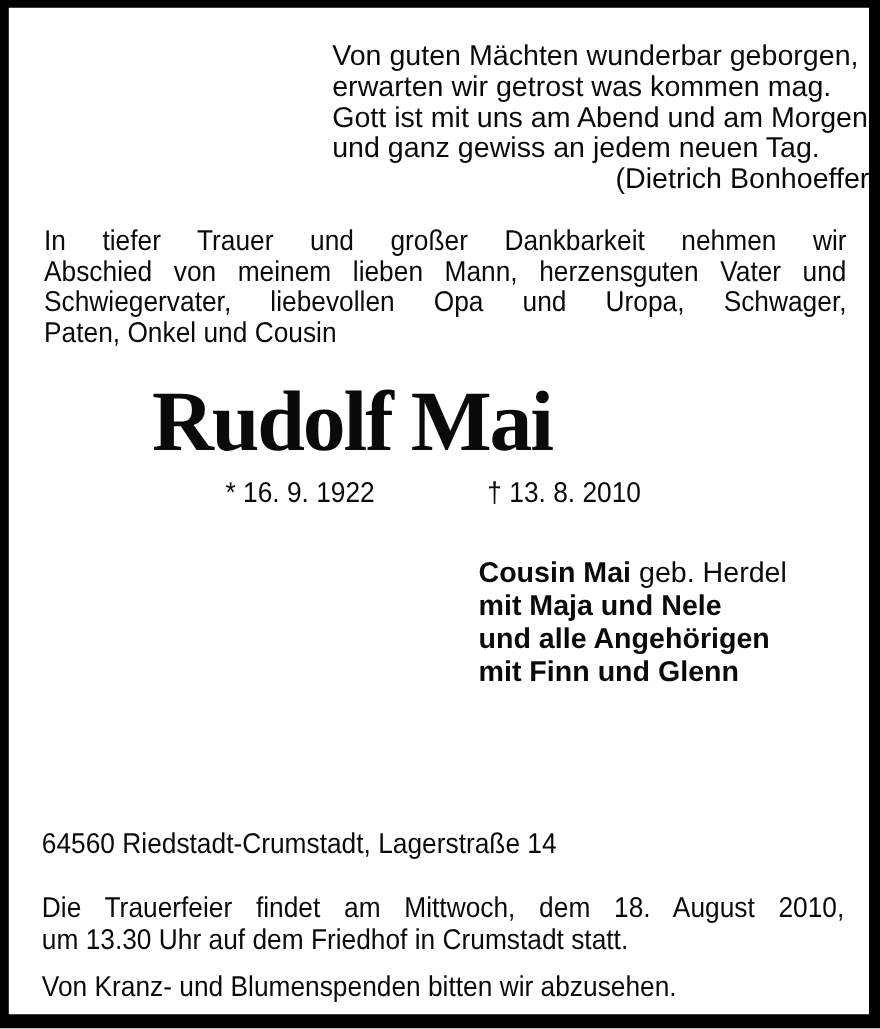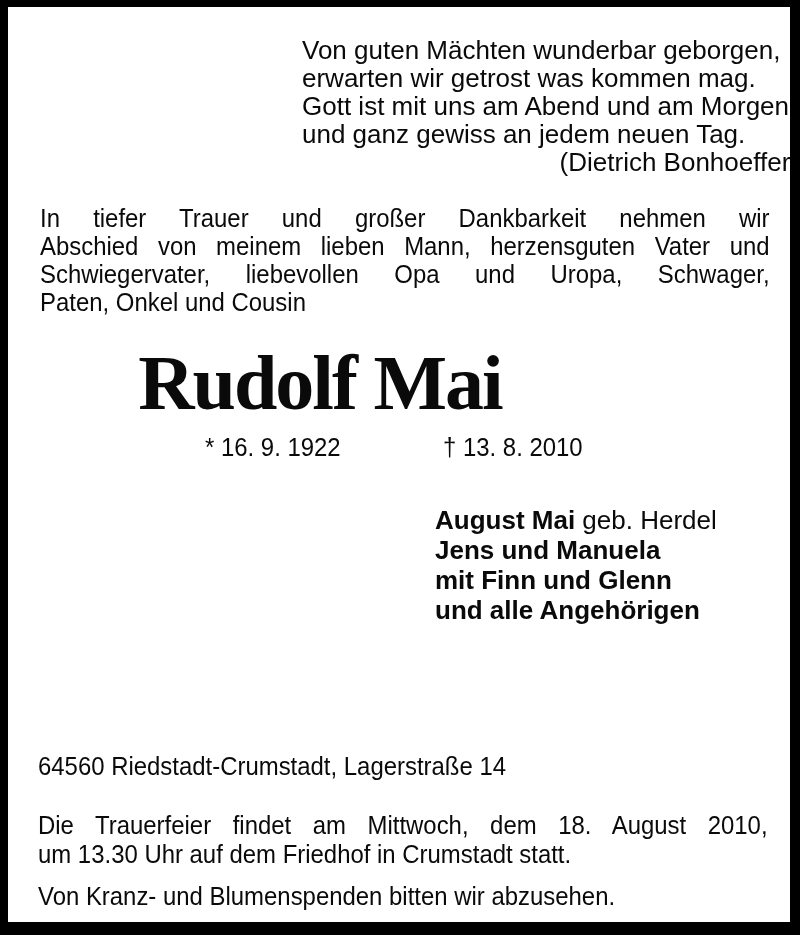--- a/index.html
+++ b/index.html
@@ -127,24 +127,24 @@
   <div class="jline">Schwiegervater, liebevollen Opa und Uropa, Schwager,</div>
   <div class="pline">Paten, Onkel und Cousin</div>
 </div>
 
 <h1 class="name">Rudolf Mai</h1>
 
 <span class="date birth">* 16. 9. 1922</span>
 <span class="date death">† 13. 8. 2010</span>
 
 <div class="block mourners">
-  <div class="mline"><span>August Mai</span><span class="regular"> geb. Herdel</span></div>
-  <div class="mline">Jens und Manuela</div>
+  <div class="mline"><span>Cousin Mai</span><span class="regular"> geb. Herdel</span></div>
+  <div class="mline">mit Maja und Nele</div>
+  <div class="mline">und alle Angehörigen</div>
   <div class="mline">mit Finn und Glenn</div>
-  <div class="mline">und alle Angehörigen</div>
 </div>
 
 <div class="block address cond">64560 Riedstadt-Crumstadt, Lagerstraße 14</div>
 
 <div class="block funeral cond">
   <div class="jline">Die Trauerfeier findet am Mittwoch, dem 18. August 2010,</div>
   <div class="pline">um 13.30 Uhr auf dem Friedhof in Crumstadt statt.</div>
 </div>
 
 <div class="block donations cond">Von Kranz- und Blumenspenden bitten wir abzusehen.</div>

